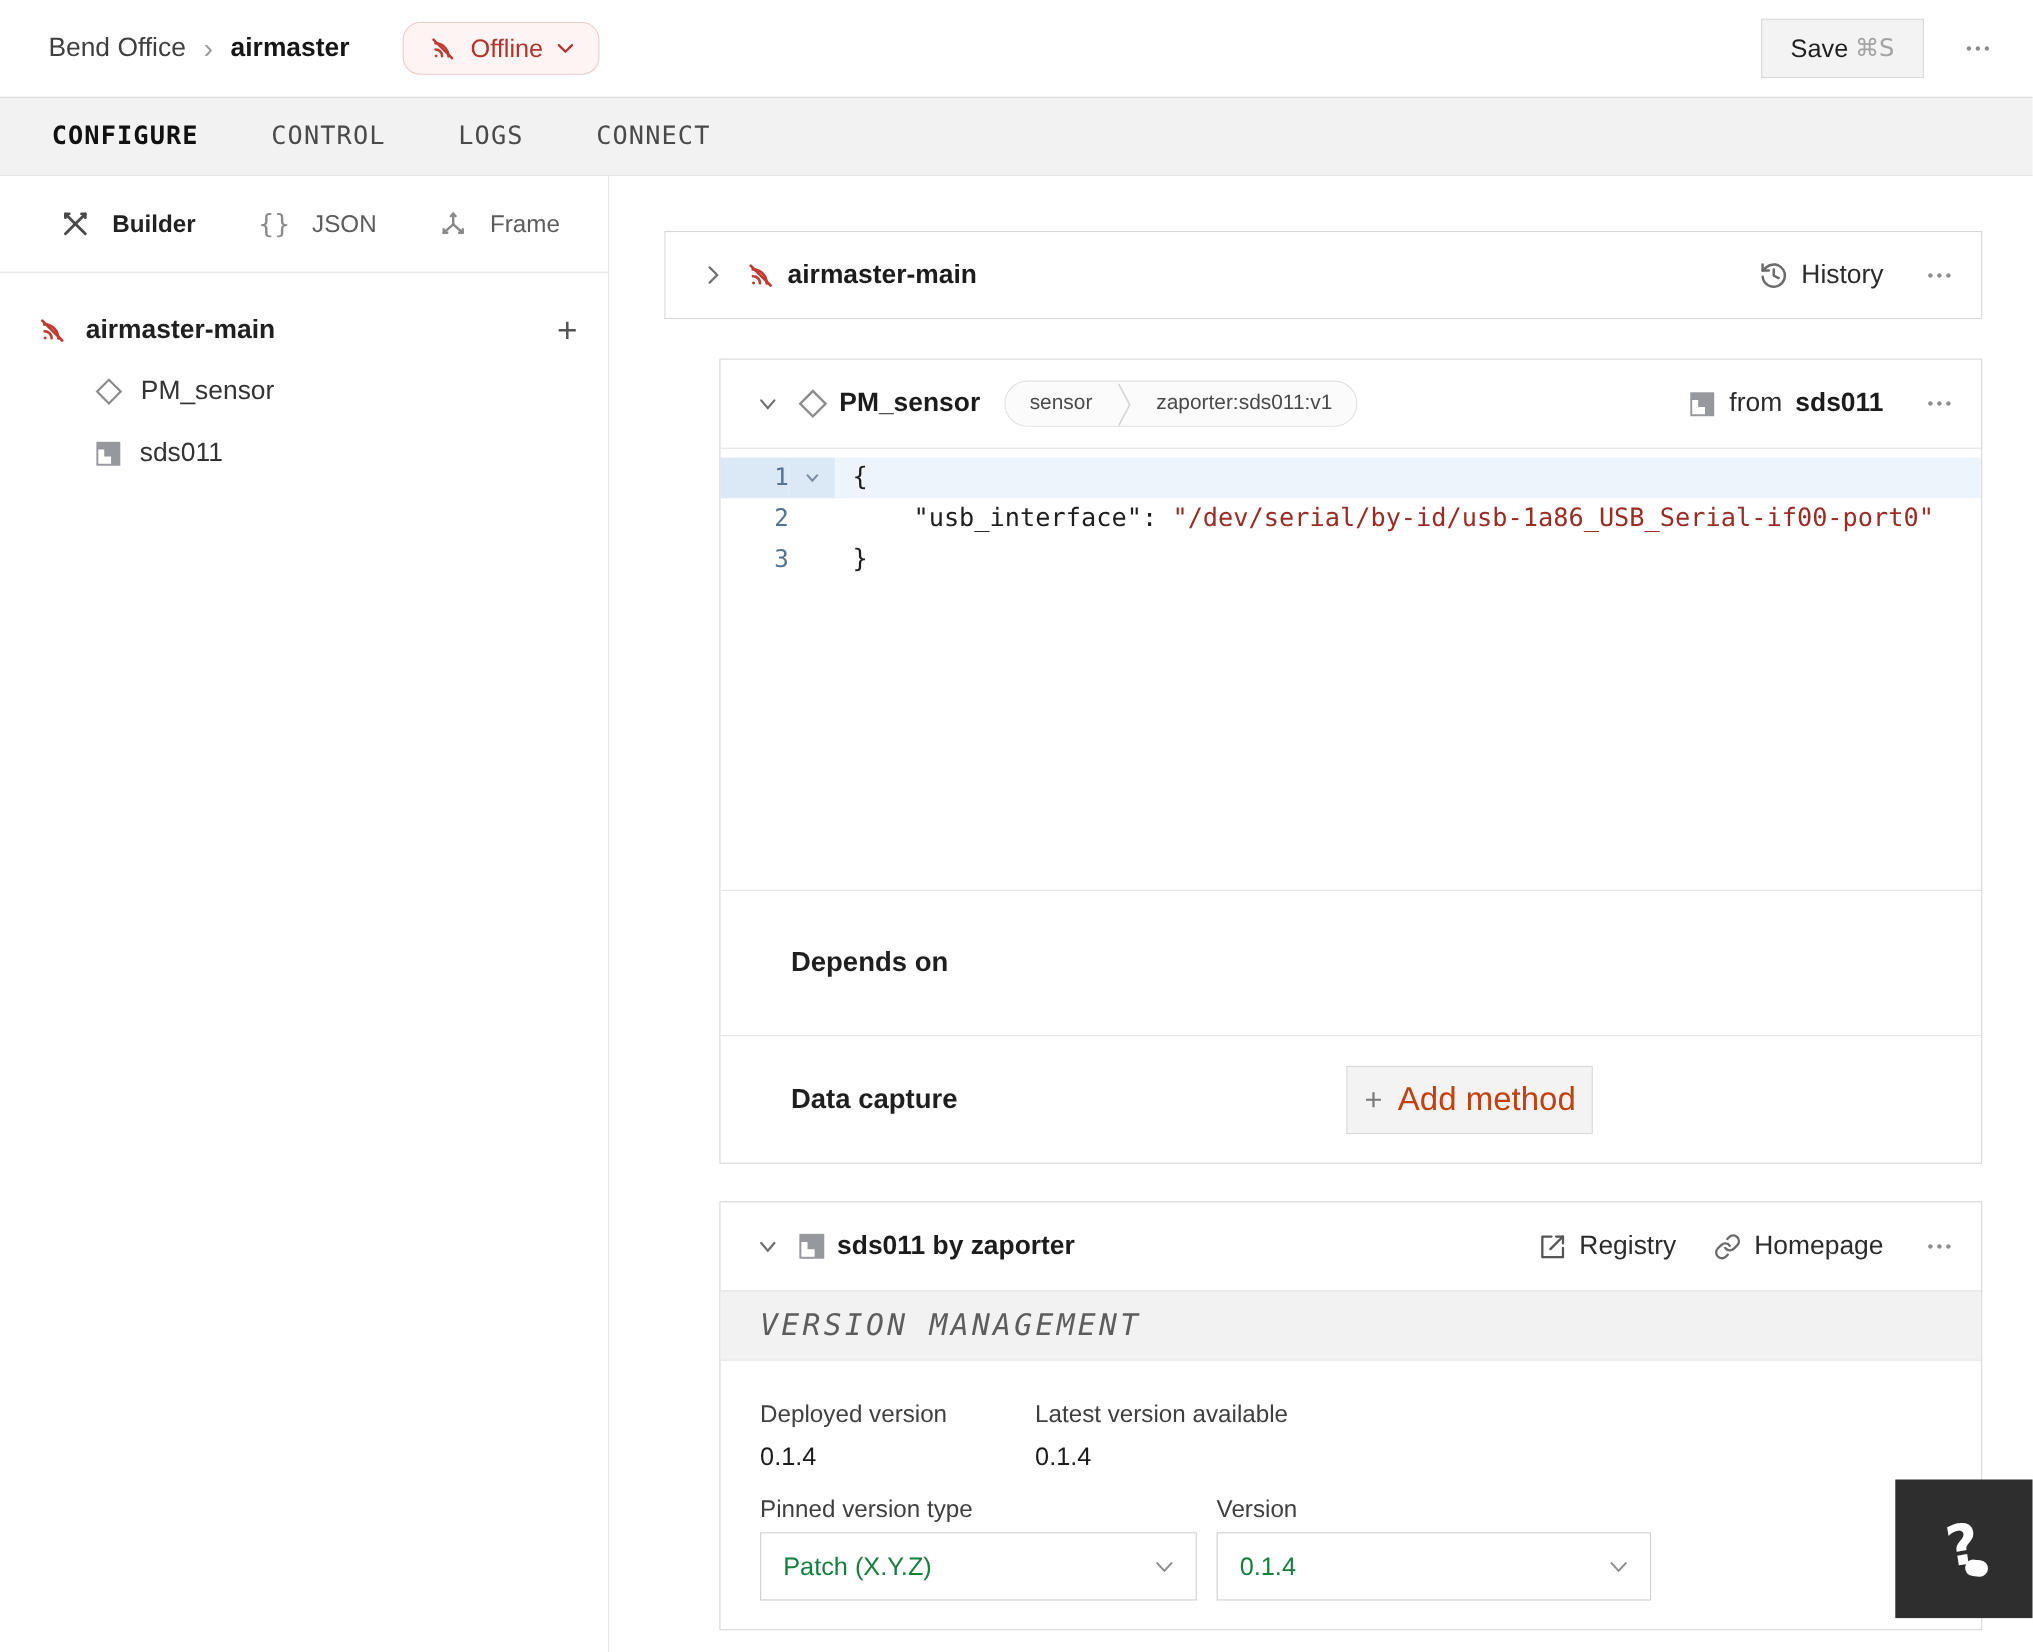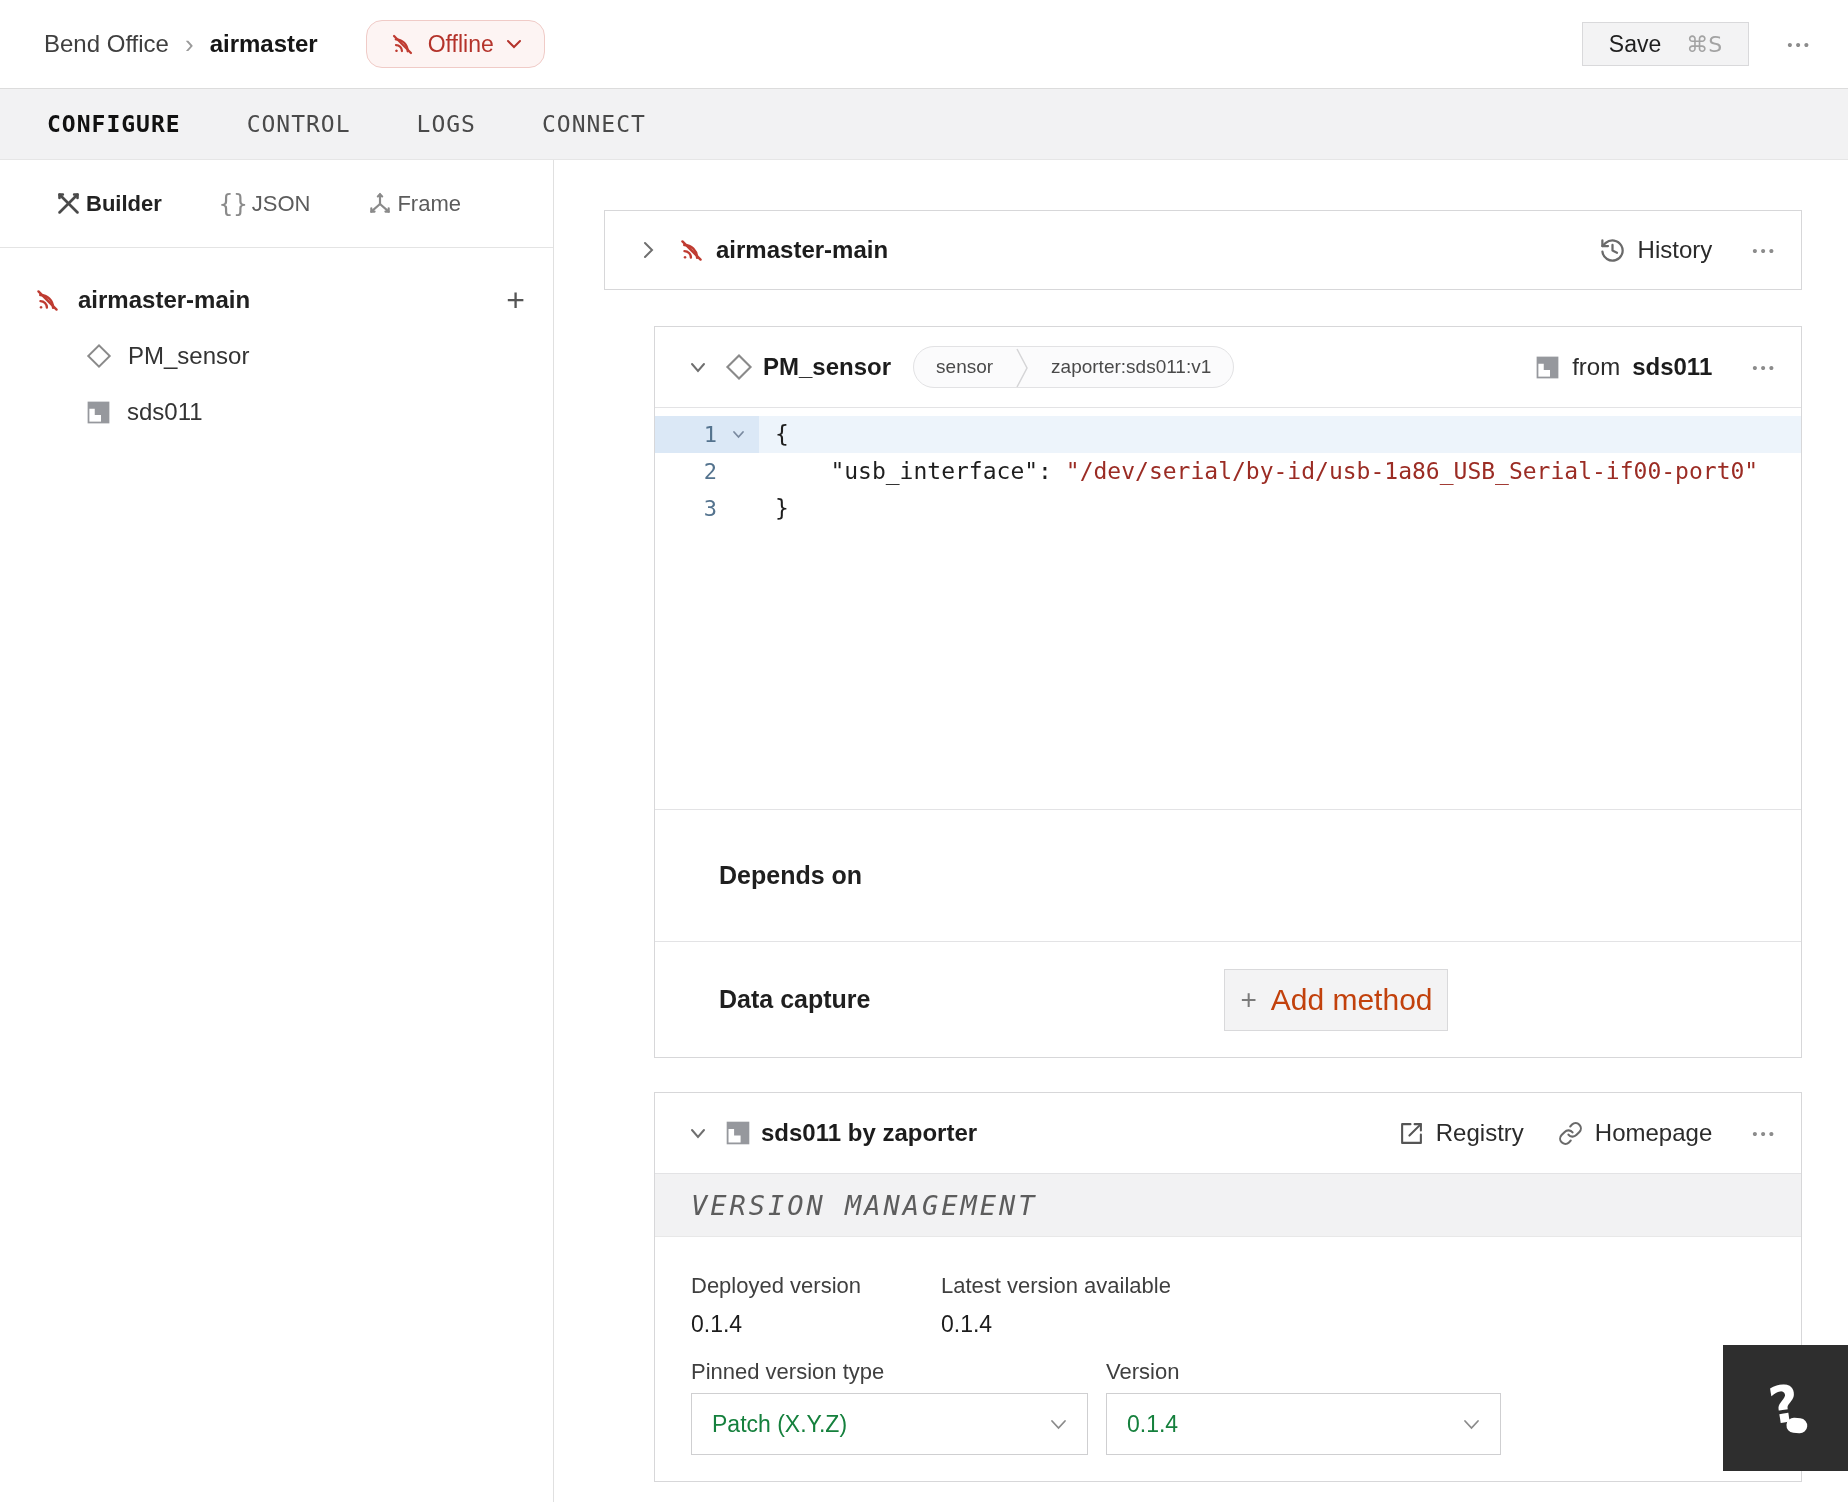--- a/index.html
+++ b/index.html
@@ -9,41 +9,41 @@
 
   
   .topbar { position:absolute; left:0; top:0; width:1848px; height:88px; background:#fff;
             display:flex; align-items:center; padding:0 20px 0 44px; }
   .crumb-org { font-size:24px; color:#3f3f3f; }
   .crumb-sep { font-size:26px; color:#9a9a9a; margin:0 16px; }
   .crumb-machine { font-size:24px; font-weight:bold; color:#161616; }
   .status-badge { margin-left:48px; height:48px; display:flex; align-items:center; gap:12px;
                   padding:0 22px; border:1px solid #f0cbc7; background:#fdf4f3; border-radius:16px; cursor:pointer; }
   .status-badge .lbl { font-size:23px; color:#b4332b; }
-  .save-btn { margin-left:auto; height:44px; display:flex; align-items:center; gap:25px;
+  .save-btn { margin-left:auto; height:54px; display:flex; align-items:center; gap:6px;
               padding:0 26px; background:#f3f3f4; border:1px solid #d9d9db; cursor:pointer; }
   .save-btn .s-lbl { font-size:23px; color:#1f1f1f; }
   .save-btn .s-short { font-size:22px; color:#a3a3a3; font-family:"DejaVu Sans", sans-serif; }
   .ellipsis { color:#8c8c8c; font-size:15px; letter-spacing:3px; cursor:pointer; white-space:nowrap; }
   .topbar .ellipsis { margin-left:38px; margin-right:16px; }
 
   
   .tabbar { position:absolute; left:0; top:88px; width:1848px; height:72px; background:#f2f2f3;
             border-top:1px solid #dcdcdc; border-bottom:1px solid #e6e6e6;
             display:flex; align-items:center; padding-left:47px; gap:66px;
             font-family:"DejaVu Sans Mono", monospace; }
   .tab { font-size:23px; letter-spacing:1px; color:#4a4a4a; cursor:pointer; }
   .tab.active { font-weight:bold; color:#111; }
 
   
   .sidebar { position:absolute; left:0; top:160px; width:554px; height:1342px; background:#fff;
              border-right:1px solid #e0e0e0; }
   .views-row { height:88px; border-bottom:1px solid #e4e4e4; display:flex; align-items:center;
                padding-left:55px; gap:57px; }
-  .view-item { display:flex; align-items:center; gap:4px; cursor:pointer; }
+  .view-item { display:flex; align-items:center; gap:20px; cursor:pointer; }
   .view-item .v-lbl { font-size:22px; color:#5c5c5c; }
   .view-item.active .v-lbl { font-weight:bold; color:#222; }
   .braces-glyph { font-family:"DejaVu Sans Mono", monospace; font-size:24px; color:#8a8a8a; }
   .tree { padding-top:24px; }
   .tree-row { height:56px; display:flex; align-items:center; cursor:pointer; }
   .tree-row.root { padding-left:33px; padding-right:28px; }
   .tree-row.child { padding-left:86px; }
   .tree-row .t-lbl { margin-left:16px; font-size:24px; color:#333; }
   .tree-row.root .t-lbl { font-weight:bold; color:#202020; }
   .tree-add { margin-left:auto; font-size:32px; font-weight:300; color:#555; cursor:pointer; line-height:1; }

